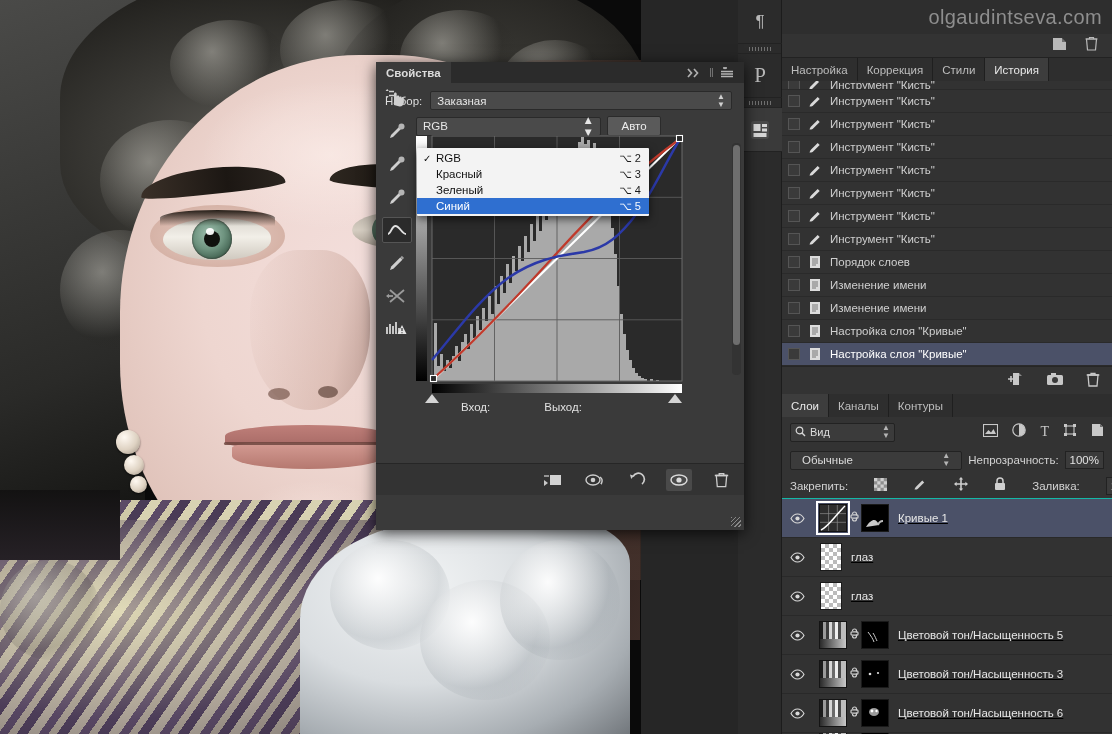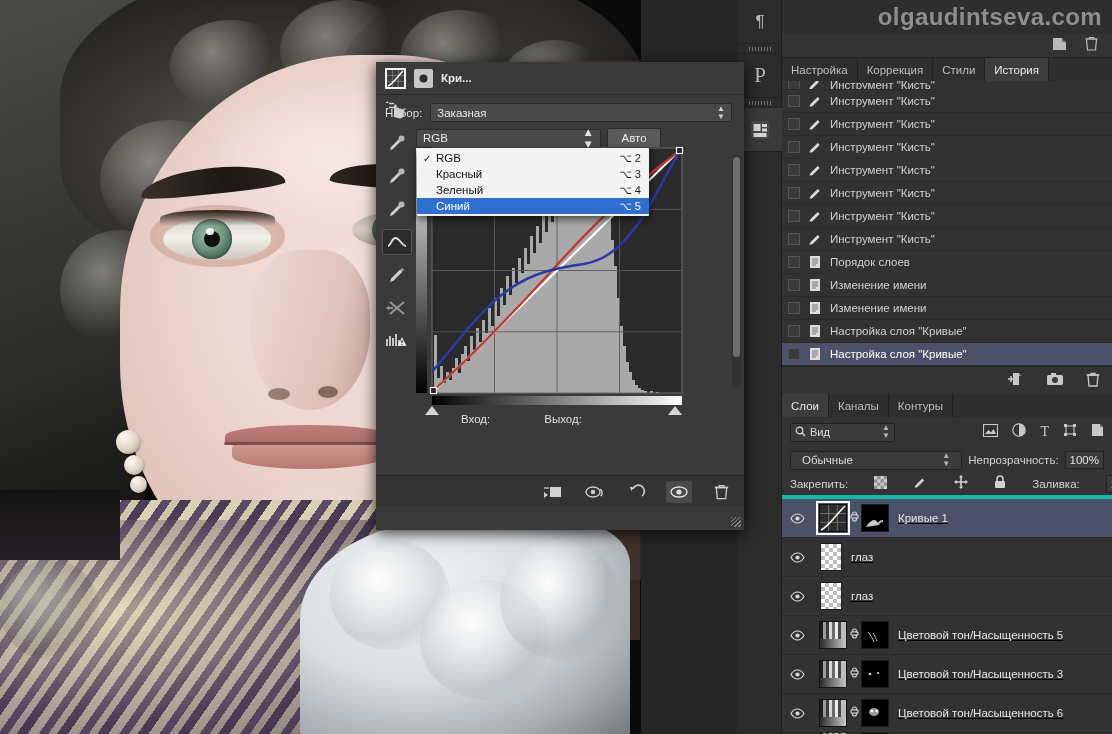--- a/index.html
+++ b/index.html
@@ -98,21 +98,21 @@
   .dock-btn { width:44px; height:44px; display:flex; align-items:center; justify-content:center;
      border-bottom:1px solid #222; color:#b8b8b8; }
   .dock-btn.sel { background:#3a3a3a; }
   .grip { width:22px; height:4px; background:repeating-linear-gradient(90deg,#707070 0 1px,transparent 1px 3px); margin:0 auto; }
   .dock-grip-row { height:10px; display:flex; align-items:center; justify-content:center; border-bottom:1px solid #242424; }
 
   #dock-main { position:absolute; left:44px; top:0; right:0; bottom:0; background:#2e2e2e; }
 
   
   .brand { height:34px; background:#2e2e2e; display:flex; align-items:center; justify-content:flex-end;
-     padding-right:10px; color:#8e8e8e; font-size:24px; letter-spacing:.4px;font-weight:bold; }
+     padding-right:10px; color:#8e8e8e; font-size:20px; letter-spacing:.4px; }
   
   .minibar { height:24px; background:#333; display:flex; align-items:center; justify-content:flex-end;
      gap:18px; padding-right:14px; border-bottom:1px solid #222; }
   .minibar .ico { color:#b9b9b9; }
 
   
   .tabrow { display:flex; height:23px; background:#1f1f1f; align-items:stretch; }
   .tab { padding:0 9px; display:flex; align-items:center; font-size:11.5px; color:#bdbdbd;
      background:#2e2e2e; border-right:1px solid #1f1f1f; white-space:nowrap; }
   .tab.active { background:#3d3d3d; color:#e8e8e8; }
@@ -137,21 +137,21 @@
   .lr-ficons { margin-left:auto; display:flex; gap:14px; align-items:center; color:#c8c8c8; }
 
   .lr-blendrow { height:26px; display:flex; align-items:center; padding:0 8px; gap:6px; background:#333; }
   .blend-sel { width:187px; height:19px; background:#3b3b3b; border:1px solid #222; border-radius:2px;
      display:flex; align-items:center; padding:0 11px; font-size:11.5px; color:#dcdcdc; }
   .blend-sel .arrows { margin-left:auto; color:#b5b5b5; font-size:8px; line-height:8px; }
   .lbl { font-size:11.5px; color:#d2d2d2; white-space:nowrap; }
   .numbox { background:#3b3b3b; border:1px solid #222; height:18px; display:flex; align-items:center;
      padding:0 4px; font-size:11.5px; color:#e2e2e2; }
 
-  .lr-lockrow { height:26px; display:flex; align-items:center; padding:0 8px; gap:26px; background:#333; border-bottom:4px solid #14b8a6;}
+  .lr-lockrow { height:26px; display:flex; align-items:center; padding:0 8px; gap:26px; background:#333; border-bottom:1px solid #14b8a6;}
 
   .layer { height:39px; display:flex; align-items:center; gap:0; border-bottom:1px solid #292929; background:#323232;text-decoration:underline; }
   .layer.sel { background:#4b5168; }
   .eyecell { width:30px; display:flex; align-items:center; justify-content:center; }
   .thumb { width:28px; height:28px; border:1px solid #1a1a1a; flex:0 0 auto; }
   .thumb.checker { background:
      linear-gradient(45deg,#bbb 25%,transparent 25%,transparent 75%,#bbb 75%,#bbb),
      linear-gradient(45deg,#bbb 25%,#fff 25%,#fff 75%,#bbb 75%,#bbb);
      background-size:8px 8px; background-position:0 0,4px 4px; width:22px; height:28px; margin-left:8px;}
   .link-ico { width:14px; text-align:center; color:#cfcfcf; font-size:12px; }
@@ -689,39 +689,39 @@
           <span class="adj-thumb"></span>
           <span class="link-ico">⇄</span>
           <span class="mask"></span>
         </div>
       </div>
     </div>
   </div>
 
   <div id="props">
 
-
-    <div class="p-head">
-      <span class="ic1">
-        <svg width="17" height="17" viewBox="0 0 17 17">
-            <rect width="17" height="17" fill="#3c3c3c"></rect>
-            <g stroke="#9a9a9a" stroke-width=".6">
-              <path d="M0 5.6h17M0 11.3h17M5.6 0v17M11.3 0v17"></path>
-            </g>
-            <path d="M1 16C6 14 10 7 16 1" stroke="#fff" stroke-width="1.4" fill="none"></path>
-          </svg>
-      </span>
-      <span class="ic2">
-        <svg width="15" height="15" viewBox="0 0 15 15">
-            <rect width="15" height="15" rx="2" fill="#c7c7c7"></rect>
-            <circle cx="7.5" cy="7.5" r="4" fill="#2b2b2b"></circle>
-          </svg>
-      </span>
-      <span class="ttl">Кри...</span>
+    <div class="p-tabrow">
+      <div class="p-tab">Свойства</div>
+      <div class="p-tabfill"></div>
+      <div class="p-tabbtns">
+        <span>
+          <svg width="15" height="10" viewBox="0 0 15 10">
+              <path d="M1 1l3.5 4L1 9M7 1l3.5 4L7 9" fill="none" stroke="#b0b0b0" stroke-width="1.7"></path>
+            </svg>
+        </span>
+        <span style="color:#777;font-size:12px;">‖</span>
+        <span>
+          <svg width="16" height="11" viewBox="0 0 16 11">
+              <path d="M2 1h4M0 4.5h12M0 7h12M0 9.5h12" stroke="#b5b5b5" stroke-width="1.4"></path>
+              <path d="M2.5 0.5l1.5 2 1.5-2" fill="#b5b5b5"></path>
+            </svg>
+        </span>
+      </div>
     </div>
+
 
     <div class="p-body">
 
       <div class="tools-col">
         <div class="tool">
           <svg width="24" height="20" viewBox="0 0 24 20">
             <path d="M9 17V6c0-1 .6-1.6 1.4-1.6s1.3.6 1.3 1.5V9c0-.9.6-1.4 1.3-1.4s1.3.5 1.3 1.4v.8c0-.8.5-1.3 1.2-1.3s1.2.5 1.2 1.3v.9c0-.8.5-1.2 1.1-1.2s1.1.5 1.1 1.3v3.4c0 2.5-1.7 4.3-4.3 4.3z" fill="#d0d0d0"></path>
             <path d="M4 3.5h5M4 7.5h5" stroke="#cfcfcf" stroke-width="1.3"></path>
             <path d="M2.2 1l1.6 2H0.6zM2.2 10L0.6 8h3.2z" fill="#cfcfcf"></path>
           </svg>

